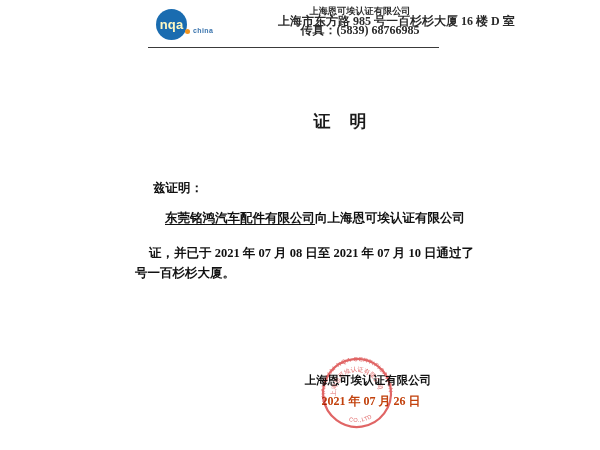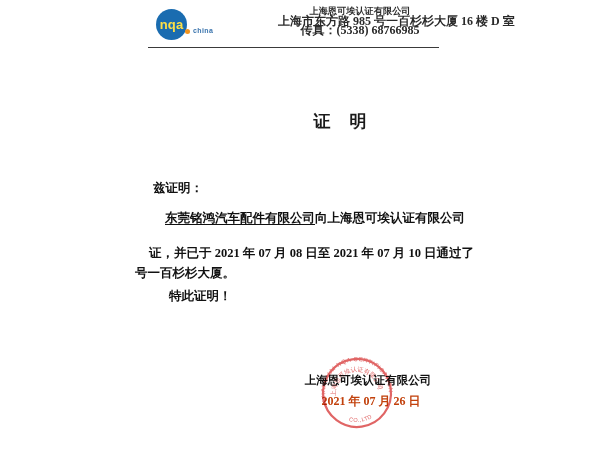--- a/index.html
+++ b/index.html
@@ -9,21 +9,21 @@
     background:#fff;
     overflow:hidden;
     font-family:"Liberation Serif","DejaVu Serif",serif;
     color:var(--text,#1a1a1a);
   }
   
   .logo{position:absolute;left:156px;top:9px;display:flex;align-items:flex-end;}
   .logo-circle{
     width:31px;height:31px;border-radius:50%;
     background:var(--nqa_blue,#1a6cb0);
-    color:#fde047;display:flex;align-items:center;justify-content:center;
+    color:#fef9c3;display:flex;align-items:center;justify-content:center;
     font-family:"Liberation Sans","DejaVu Sans",sans-serif;
     font-weight:bold;font-size:13px;letter-spacing:.2px;
   }
   .logo-dot{
     width:5px;height:5px;border-radius:50%;
     background:var(--accent_orange,#f2941d);
     margin-left:-2px;margin-bottom:6px;
   }
   .logo-region{
     font-family:"Liberation Sans","DejaVu Sans",sans-serif;
@@ -84,32 +84,31 @@
     <div class="logo-circle">
       <span>nqa</span>
     </div>
     <span class="logo-dot"></span>
     <span class="logo-region">china</span>
   </div>
 
   <div class="header-info">
     <div class="hl first">上海恩可埃认证有限公司</div>
     <div class="hl">上海市东方路 985 号一百杉杉大厦 16 楼 D 室</div>
-    <div class="hl">传真：(5338) 68766985</div>
+    <div class="hl">传真：(5839) 68766985</div>
   </div>
 
   <div class="rule"></div>
 
   <div class="doc-title">证　明</div>
 
   <div class="body-line l1">兹证明：</div>
   <div class="body-line l2"><span class="uline">东莞铭鸿汽车配件有限公司</span><span>向上海恩可埃认证有限公司</span></div>
   <div class="body-line l4">证，并已于 2021 年 07 月 08 日至 2021 年 07 月 10 日通过了</div>
   <div class="body-line l5">号一百杉杉大厦。</div>
-  <div class="body-line l6">特此证明！</div>
 
   <div class="sig-company">上海恩可埃认证有限公司</div>
   <div class="sig-date">2021 年 07 月 26 日</div>
 
   <svg class="stamp" viewBox="-40 -40 80 80" aria-hidden="true">
     <defs>
       <path id="arcTop" d="M -28.2,14.6 A 31.8,31.8 0 1 1 28.2,14.6" fill="none"></path>
       <path id="arcBottom" d="M -21,20 A 29,29 0 0 0 21,20" fill="none"></path>
       <path id="arcInner" d="M -19.5,9 A 21.5,21.5 0 1 1 19.5,9" fill="none"></path>
     </defs>

